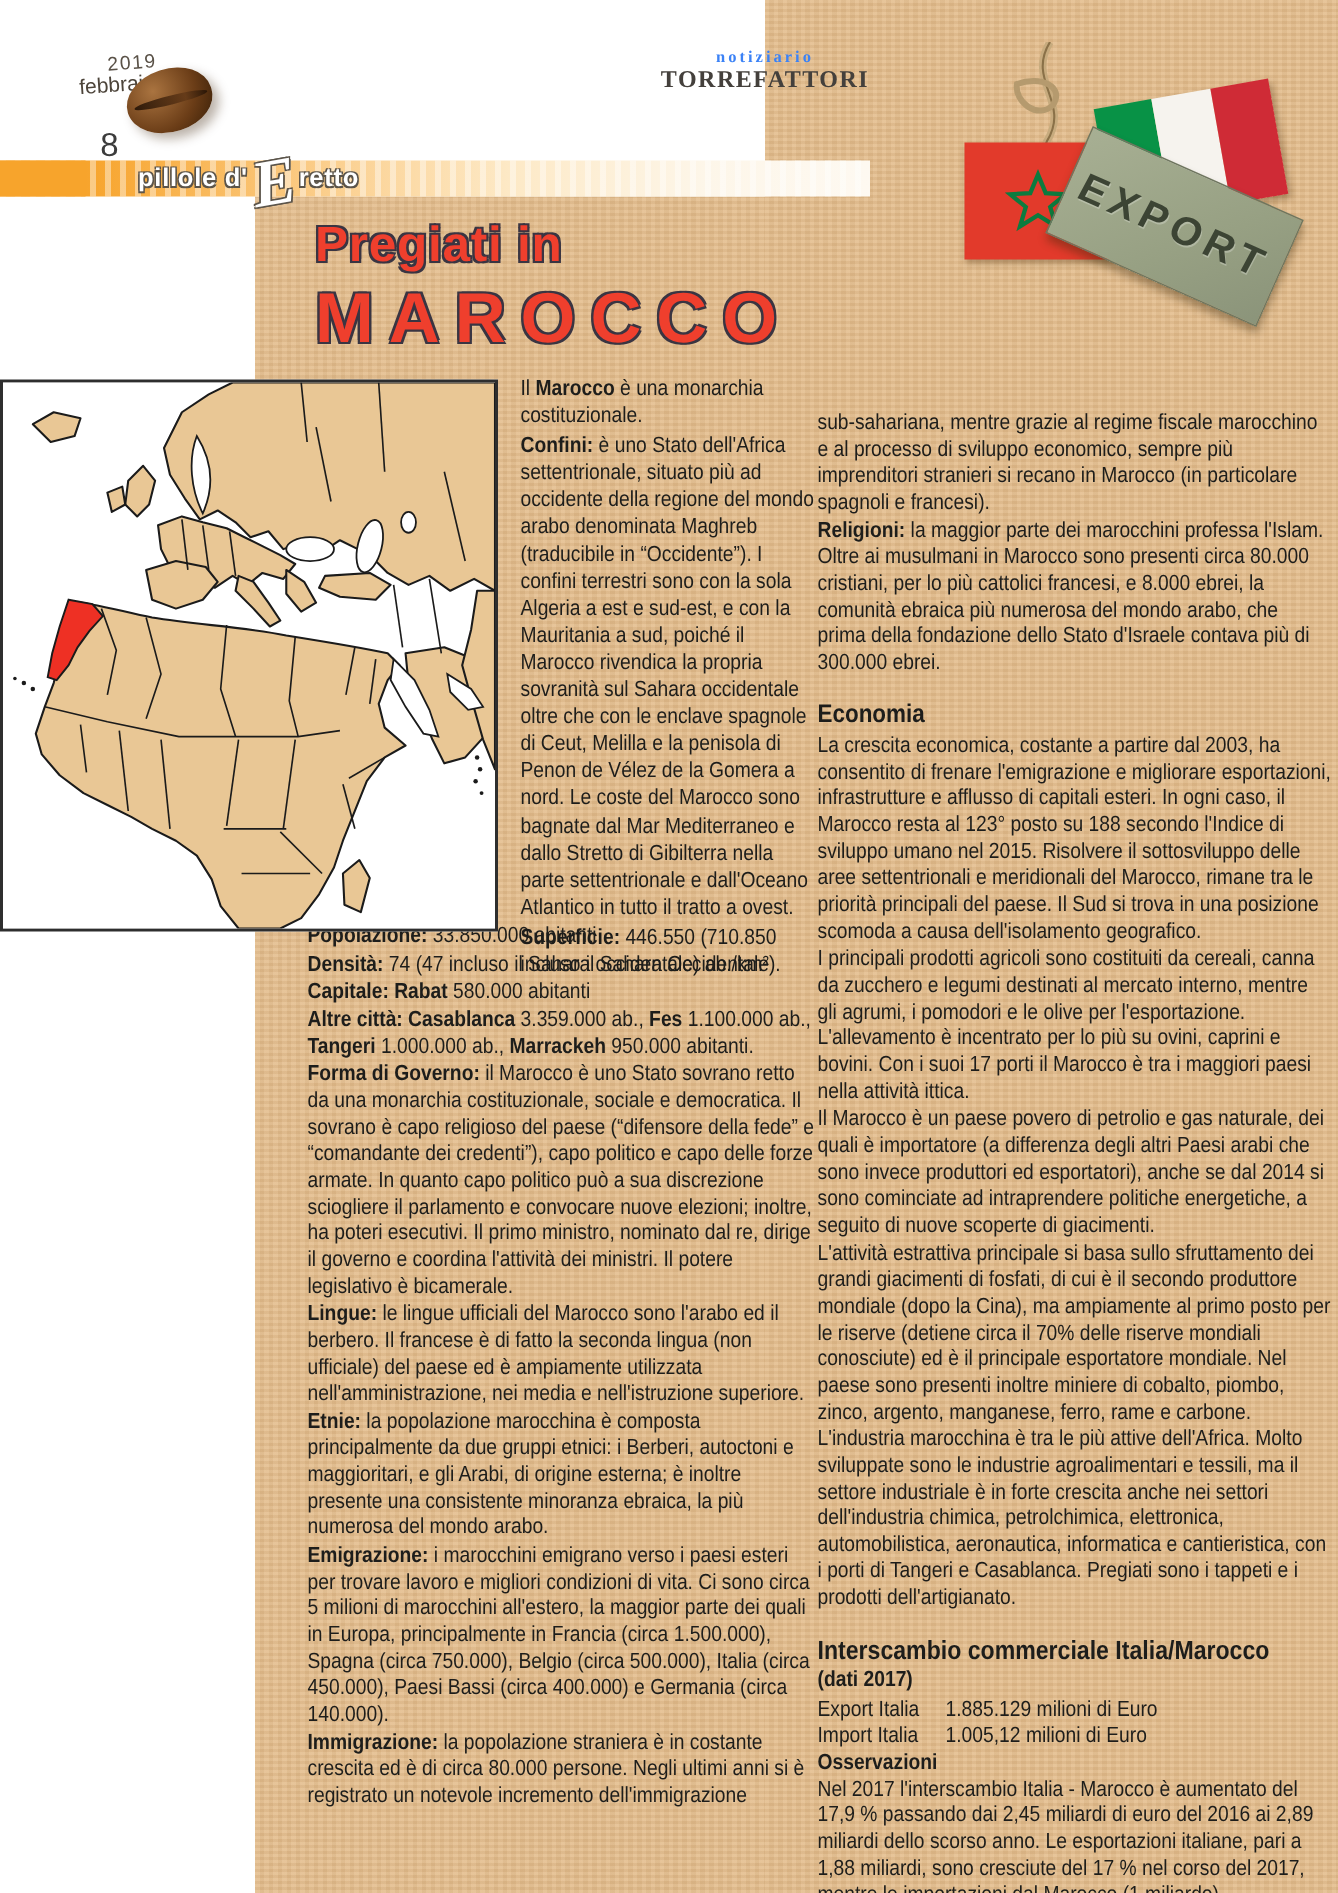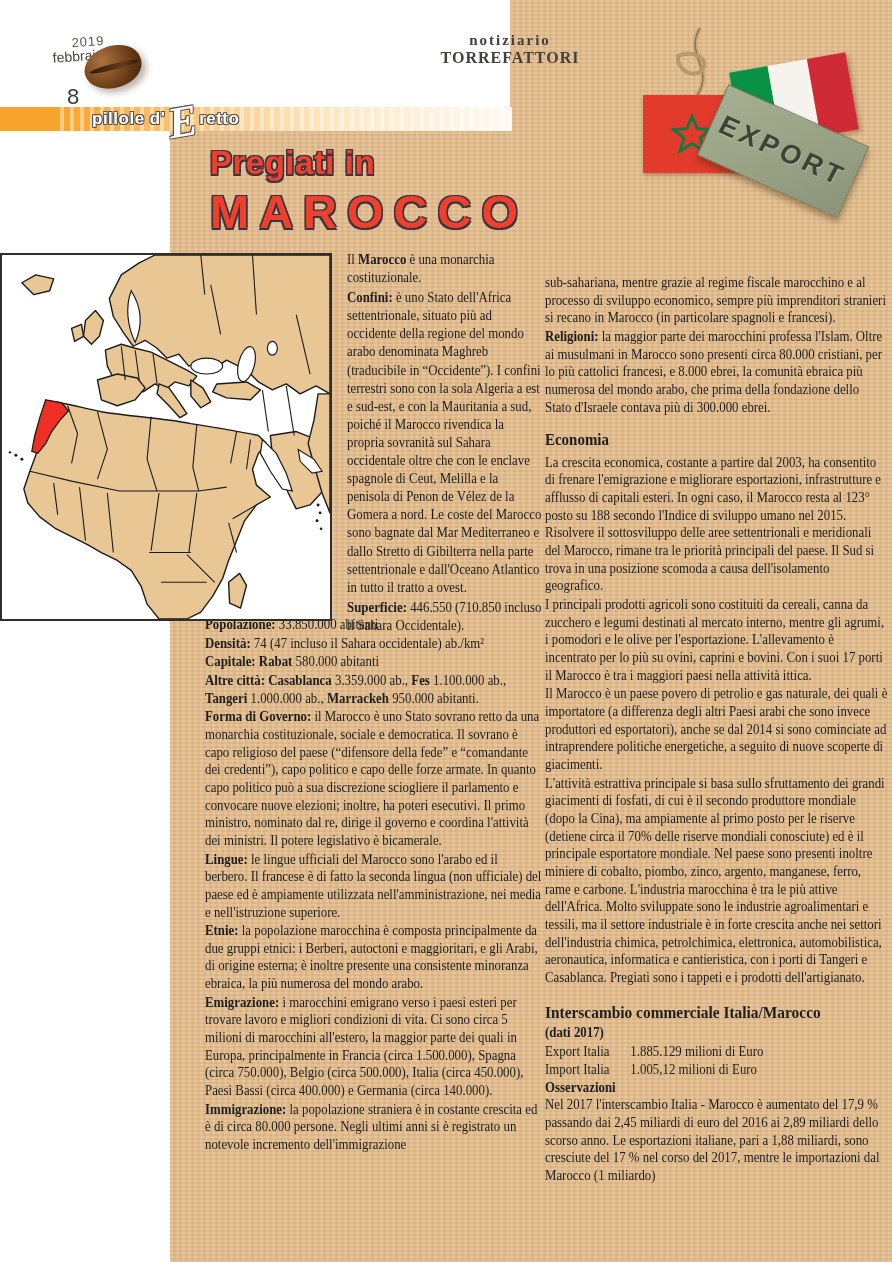--- a/index.html
+++ b/index.html
@@ -22,25 +22,25 @@
         background:radial-gradient(circle at 35% 28%, #aa7440, #6b3d17 58%, #341c06);
         transform:rotate(-18deg);box-shadow:3px 5px 7px rgba(60,35,10,.35);}
   .bean::after{content:"";position:absolute;left:8%;top:44%;width:86%;height:14%;border-radius:50%;
         background:linear-gradient(90deg, rgba(30,15,4,.85), rgba(100,58,24,.9) 70%, rgba(30,15,4,.8));
         transform:rotate(4deg);}
   .page-num{position:absolute;left:58px;top:84px;width:30px;text-align:center;font-size:22px;color:#3c3c3c;}
 
   
   .mag{position:absolute;left:400px;top:33px;width:220px;text-align:center;
        font-family:"Liberation Serif",serif;line-height:1;}
-  .mag-top{font-size:15px;font-weight:bold;color:#404040;letter-spacing:2px;}
+  .mag-top{font-size:11px;font-weight:bold;color:#3b82f6;letter-spacing:2px;}
   .mag-bottom{font-size:16px;font-weight:bold;color:#44403c;letter-spacing:1px;margin-top:2px;}
 
   
-  .band{position:absolute;left:0;top:107px;width:512px;height:24px;
+  .band{position:absolute;left:0;top:107px;width:580px;height:24px;
     background-image:
       repeating-linear-gradient(90deg, rgba(255,255,255,.42) 0 4px, rgba(255,255,255,0) 4px 10px),
       linear-gradient(90deg,#f7a42c 0,#f7a42c 57px,#f8ac3e 90px,#fbcf8e 220px,#fde9c6 340px,#fdf6e9 470px,#fef9f1 100%);}
   .band-solid{position:absolute;left:0;top:0;width:57px;height:24px;background:#f7a42c;}
   .band-text{position:absolute;left:92px;top:2px;display:flex;align-items:center;
      font-size:17px;font-weight:bold;color:#fff;letter-spacing:.5px;
      text-shadow:-1px -1px 0 #5b544a,1px -1px 0 #5b544a,-1px 1px 0 #5b544a,1px 1px 0 #5b544a;}
   .band-bigE{font-family:"Liberation Serif",serif;font-style:italic;font-size:44px;font-weight:bold;
      line-height:0;display:inline-block;transform:rotate(-10deg);margin:6px 1px 0 3px;
      text-shadow:-1px -1px 0 #5b544a,1px -1px 0 #5b544a,-1px 1px 0 #5b544a,1px 1px 0 #5b544a;}
@@ -68,21 +68,21 @@
   .title-l2{font-size:47px;font-weight:bold;color:#ef3f2d;letter-spacing:10px;margin-top:2px;
      text-shadow:-1.5px -1.5px 0 #3a3542,1.5px -1.5px 0 #3a3542,-1.5px 1.5px 0 #3a3542,1.5px 1.5px 0 #3a3542;}
 
   
   .map{position:absolute;left:0;top:253px;width:332px;height:368px;background:#fff;
        border:2px solid #2e2e2e;box-sizing:border-box;z-index:2;}
   .map svg{display:block;width:100%;height:100%;}
 
   
   .cond{transform:scaleX(.88);transform-origin:0 0;}
-  .col{position:absolute;font-size:14.6px;line-height:1.21;font-family:Liberation Serif, serif;}
+  .col{position:absolute;font-size:14.6px;line-height:1.21;}
   .col p{margin:0 0 1px 0;}
   .col b{font-weight:bold;}
   .col-narrow{left:347px;top:250px;width:196px;}
   .col-narrow .cond{width:223px;}
   .col-narrow .col-inner p{margin-bottom:2px;}
   .col-narrow{line-height:1.24;}
   .col-wide{left:205px;top:616px;width:338px;}
   .col-wide .cond{width:384px;}
   .col-right{left:545px;top:250px;width:342px;margin-top:24px;}
   .col-right .cond{width:389px;}

